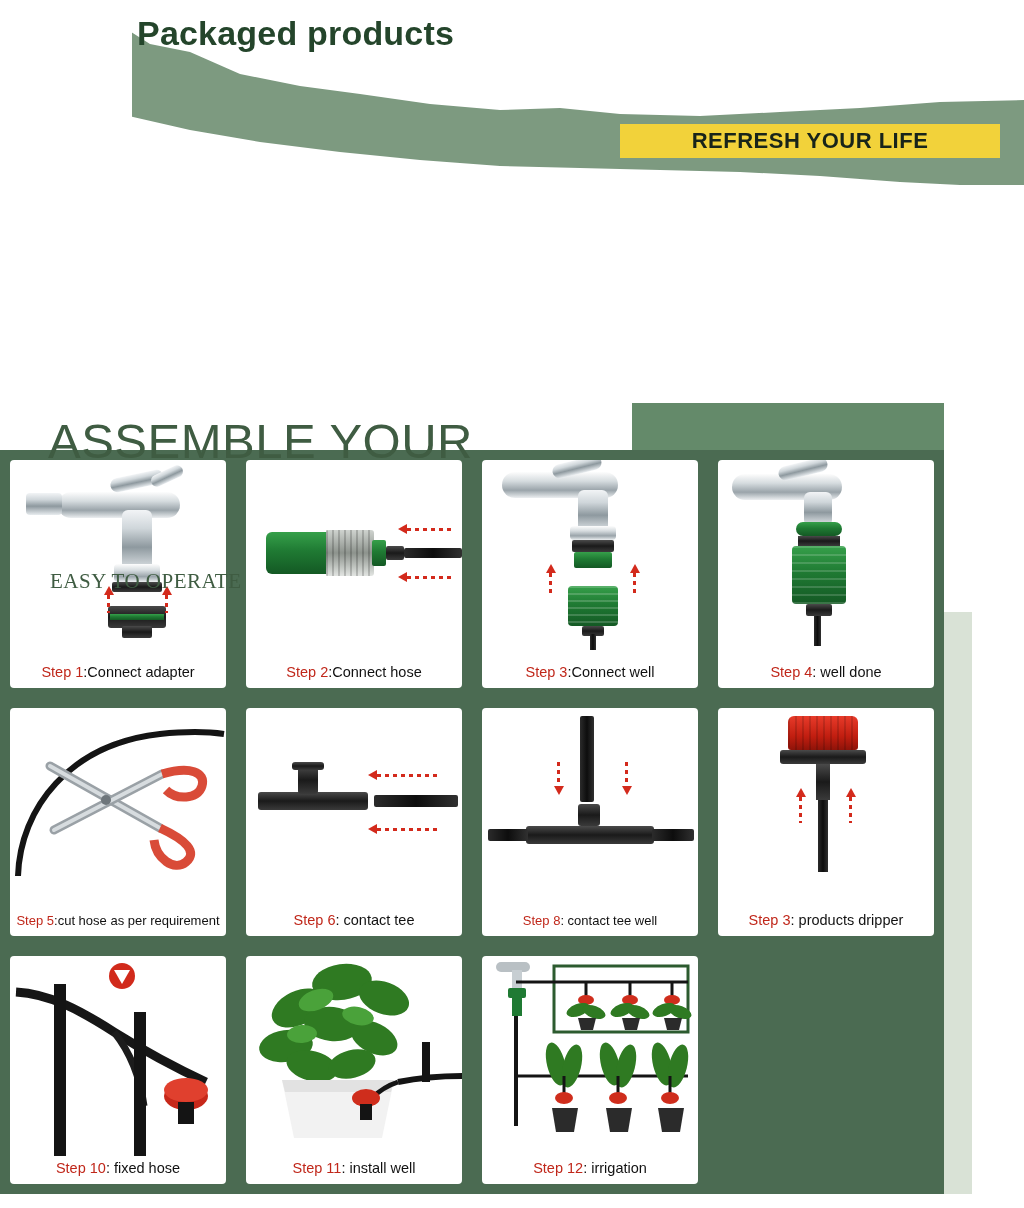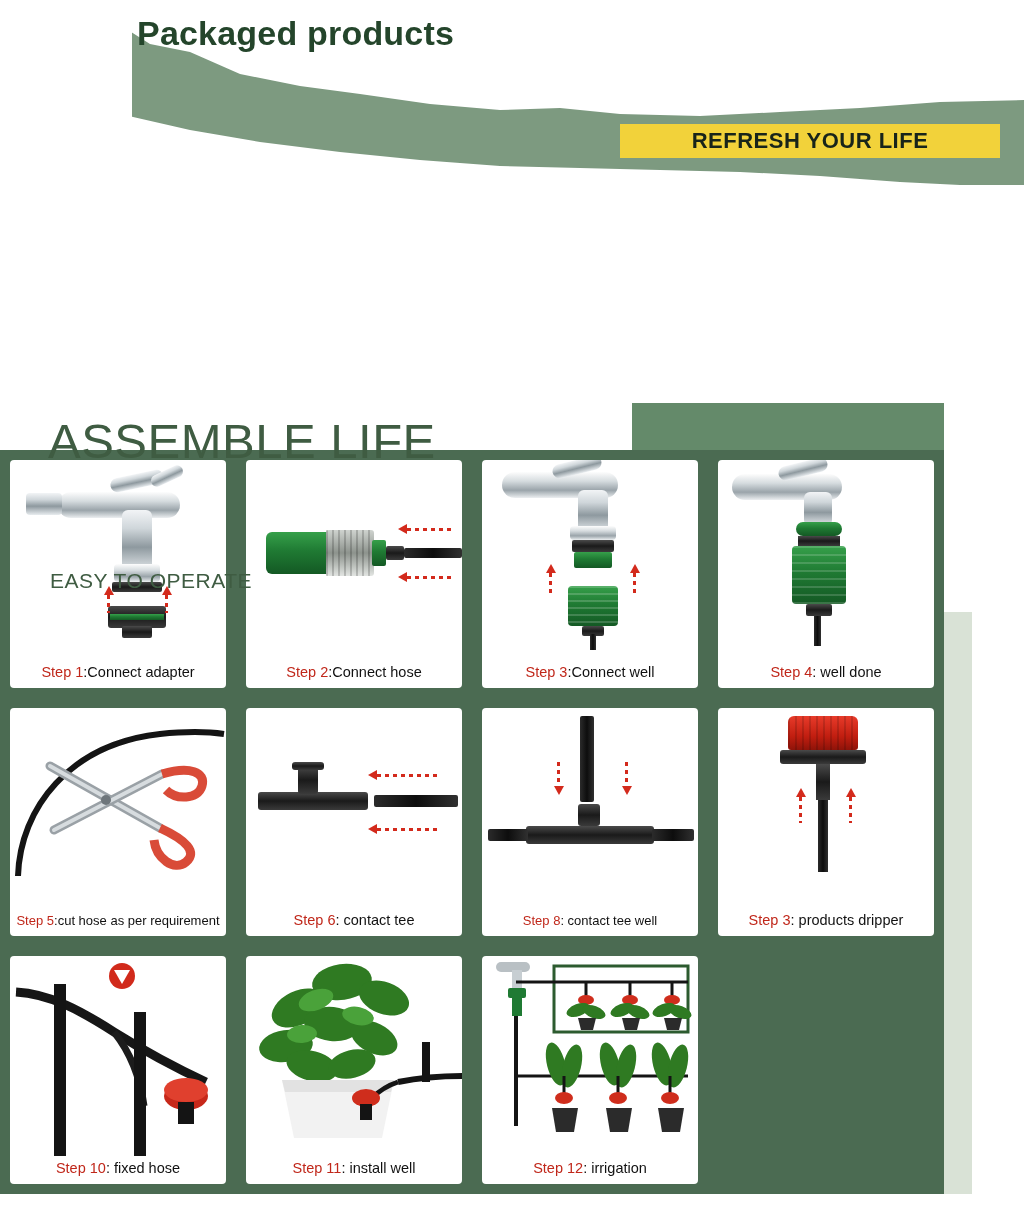--- a/index.html
+++ b/index.html
@@ -118,20 +118,21 @@
     letter-spacing: 0.5px;
     z-index: 3;
   }
   .sub-title {
     position: absolute;
     left: 50px; top: 384px;
     font-size: 21px;
     color: #3f5c42;
     letter-spacing: 0.5px;
     z-index: 3;
+    font-family: Liberation Serif, serif;
   }
 
   
   .grid-panel {
     position: absolute;
     left: 0; top: 450px;
     width: 944px;
     height: 744px;
     background: #4b6b52;
   }
@@ -236,21 +237,21 @@
   <div class="torn-white-left"></div>
   <div class="hdr-line1">Packaged products</div>
   <div class="hdr-badge">
     <span>REFRESH YOUR LIFE</span>
   </div>
 </div>
 
 <div class="title-block">
   <div class="title-green-bar"></div>
   <div class="big-title">
-    <div>ASSEMBLE LIFE</div>
+    <div>ASSEMBLE YOUR</div>
   </div>
   <div class="sub-title">EASY TO OPERATE</div>
 </div>
 
 <div class="grid-panel"></div>
 <div class="grid-panel-accent"></div>
 
 <div class="grid">
 
   <div class="cell">

